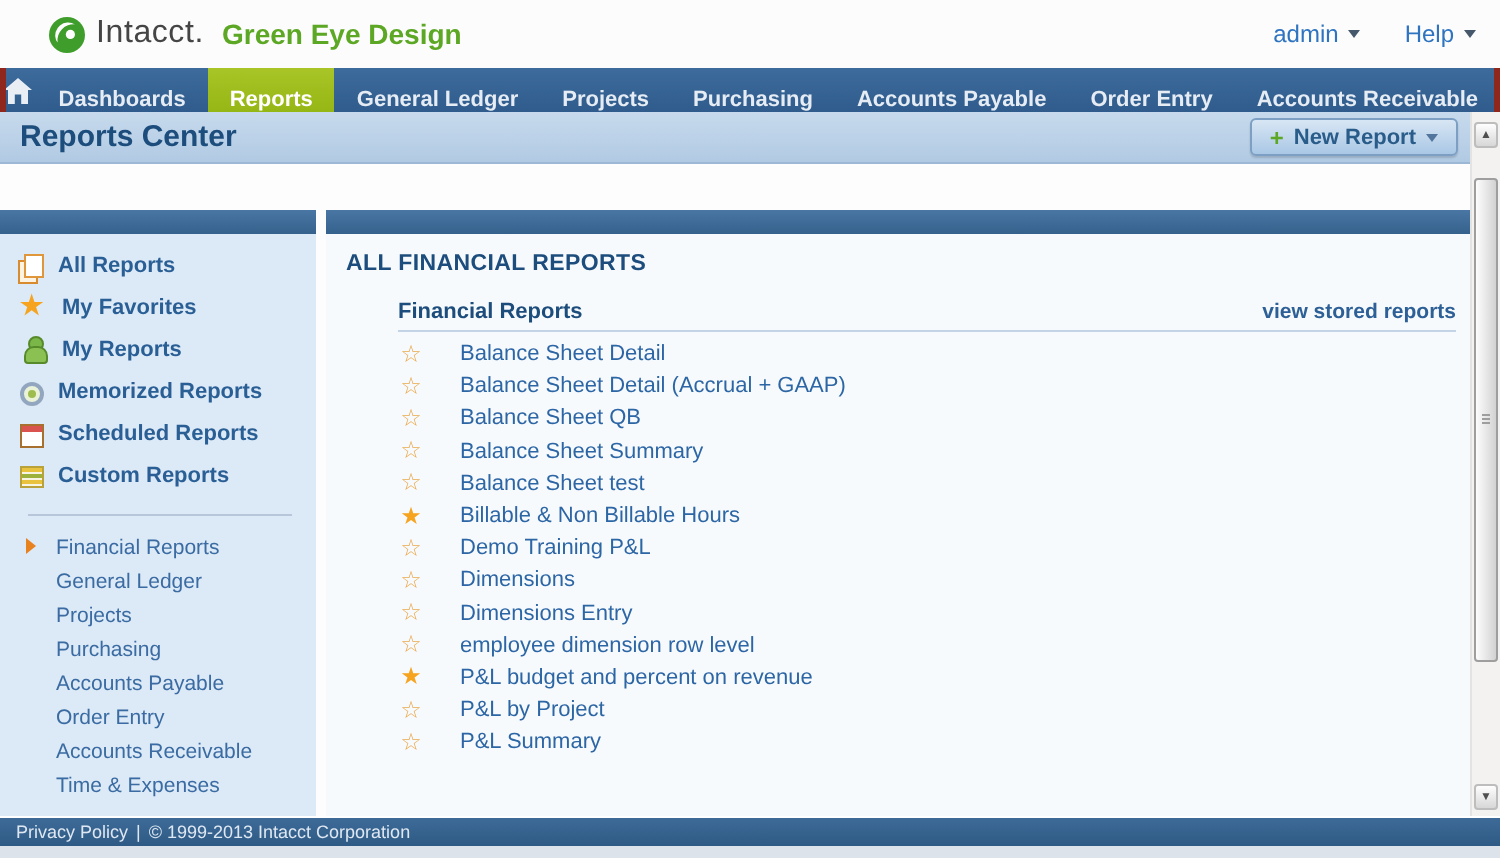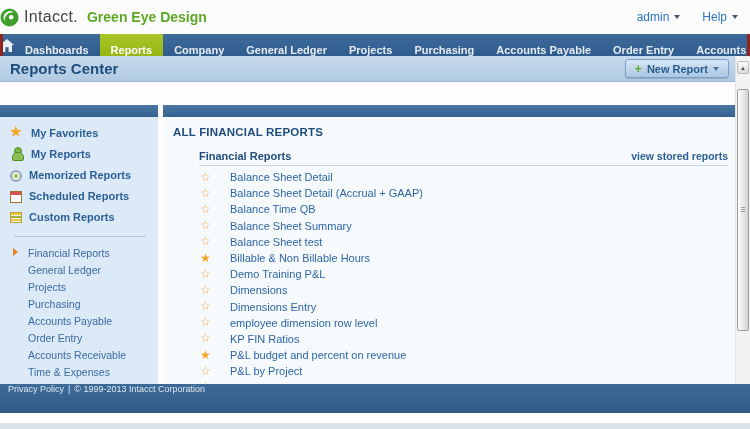--- a/index.html
+++ b/index.html
@@ -5,21 +5,21 @@
 <style>
   * { box-sizing: border-box; margin: 0; padding: 0; }
   html,body { background:#e8e8e8; }
   .page {
     position: relative; width: 750px; height: 429px;
     background: #fff; overflow: hidden;
     font-family: "Liberation Sans", sans-serif;
   }
 
   
-  .topbar { height: 34px; display: flex; align-items: center; padding: 0 12px 0 0; background: #fcfcfc; }
+  .topbar { height: 34px; display: flex; align-items: center; padding: 0 12px 0 24px; background: #fcfcfc; }
   .brand { display: flex; align-items: center; }
   .logo-circle { width: 19px; height: 19px; margin-right: 5px; flex: none; }
   .logo-text { font-size: 16px; color: #454545; letter-spacing: .3px; }
   .company-name { font-size: 14px; font-weight: bold; color: #5ca724; margin-left: 9px; }
   .session { margin-left: auto; display: flex; align-items: center; gap: 22px; }
   .session-link { font-size: 12px; color: #2e74c0; cursor: pointer; display: inline-flex; align-items: center; gap: 5px; }
   .caret { display: inline-block; width: 0; height: 0;
            border-left: 3.5px solid transparent; border-right: 3.5px solid transparent;
            border-top: 4px solid #46586c; }
 
@@ -109,22 +109,22 @@
   .sb-btn { position: absolute; left: 1px; right: 1px; height: 13px; border: 1px solid #bdbdbd; border-radius: 2px;
             background: linear-gradient(#fefefe,#d7d7d7); display: flex; align-items: center; justify-content: center;
             font-size: 6px; color: #4e4e4e; cursor: pointer; }
   .sb-btn.up { top: 5px; } .sb-btn.down { bottom: 3px; }
   .sb-thumb { position: absolute; left: 1px; right: 1px; top: 33px; height: 242px; border: 1px solid #9e9e9e;
               border-radius: 2px; background: linear-gradient(to right,#fdfdfd,#d2d2d2); cursor: pointer; }
   .grip { position: absolute; left: 3px; right: 3px; top: 50%; height: 5px; margin-top: -3px;
           background: repeating-linear-gradient(to bottom,#9e9e9e 0 1px, transparent 1px 2px); }
 
   
-  .footer { position: absolute; left: 0; right: 0; bottom: 16px; height: 29px;
-            background: linear-gradient(#3d6a97,#2e5a85); display: flex; align-items: flex-start;
+  .footer { position: absolute; left: 0; right: 0; bottom: 6px; height: 14px;
+            background: linear-gradient(#3d6a97,#2e5a85); display: flex; align-items: center;
             padding: 0 8px; gap: 4px; font-size: 9px; color: #dfe8f2; }
   .footer a { color: #dfe8f2; text-decoration: none; cursor: pointer; }
   .bottom-strip { position: absolute; left: 0; right: 0; bottom: 0; height: 6px; background: #dde3eb; }
 </style>
 </head>
 <body>
 
 <div class="page" data-name="app-window">
 
   <header class="topbar" data-name="top-header">
@@ -156,21 +156,20 @@
       <svg width="14" height="13" viewBox="0 0 14 13">
         <path d="M7 0 L14 6 L12 6 L12 13 L8.6 13 L8.6 8.3 L5.4 8.3 L5.4 13 L2 13 L2 6 L0 6 Z" fill="#e9eef5"></path>
       </svg>
     </span>
     <ul class="tabs" data-name="nav-tabs">
 
         <li class="tab" data-name="nav-tab">Dashboards</li>
 
         <li class="tab active" data-name="nav-tab">Reports</li>
 
-        <li class="tab" data-name="nav-tab">Company</li>
 
         <li class="tab" data-name="nav-tab">General Ledger</li>
 
         <li class="tab" data-name="nav-tab">Projects</li>
 
         <li class="tab" data-name="nav-tab">Purchasing</li>
 
         <li class="tab" data-name="nav-tab">Accounts Payable</li>
 
         <li class="tab" data-name="nav-tab">Order Entry</li>
@@ -193,20 +192,24 @@
       </div>
 
       <div class="gap-strip" data-name="spacer"></div>
 
       <div class="panels" data-name="panels">
         <div class="sidebar-col" data-name="sidebar-panel">
           <div class="panel-top" data-name="sidebar-panel-header"></div>
           <aside class="sidebar" data-name="reports-sidebar">
             <ul class="side-main" data-name="sidebar-main-list">
 
+                <li data-name="sidebar-item">
+                  <span class="sicon" data-name="all-reports-icon"></span>
+                  <span data-name="sidebar-item-label">All Reports</span>
+                </li>
 
                 <li data-name="sidebar-item">
                   <span class="sicon" data-name="favorites-star-icon"></span>
                   <span data-name="sidebar-item-label">My Favorites</span>
                 </li>
 
                 <li data-name="sidebar-item">
                   <span class="sicon" data-name="my-reports-icon"></span>
                   <span data-name="sidebar-item-label">My Reports</span>
                 </li>
@@ -290,21 +293,21 @@
                   <a class="rlink" data-name="report-link">Balance Sheet Detail</a>
                 </li>
 
                 <li class="report-row" data-name="report-row">
                   <span class="star" data-name="favorite-star-icon"></span>
                   <a class="rlink" data-name="report-link">Balance Sheet Detail (Accrual + GAAP)</a>
                 </li>
 
                 <li class="report-row" data-name="report-row">
                   <span class="star" data-name="favorite-star-icon"></span>
-                  <a class="rlink" data-name="report-link">Balance Time QB</a>
+                  <a class="rlink" data-name="report-link">Balance Sheet QB</a>
                 </li>
 
                 <li class="report-row" data-name="report-row">
                   <span class="star" data-name="favorite-star-icon"></span>
                   <a class="rlink" data-name="report-link">Balance Sheet Summary</a>
                 </li>
 
                 <li class="report-row" data-name="report-row">
                   <span class="star" data-name="favorite-star-icon"></span>
                   <a class="rlink" data-name="report-link">Balance Sheet test</a>
@@ -328,24 +331,20 @@
                 <li class="report-row" data-name="report-row">
                   <span class="star" data-name="favorite-star-icon"></span>
                   <a class="rlink" data-name="report-link">Dimensions Entry</a>
                 </li>
 
                 <li class="report-row" data-name="report-row">
                   <span class="star" data-name="favorite-star-icon"></span>
                   <a class="rlink" data-name="report-link">employee dimension row level</a>
                 </li>
 
-                <li class="report-row" data-name="report-row">
-                  <span class="star" data-name="favorite-star-icon"></span>
-                  <a class="rlink" data-name="report-link">KP FIN Ratios</a>
-                </li>
 
 
                 <li class="report-row" data-name="report-row">
                   <span class="star fav" data-name="favorite-star-icon"></span>
                   <a class="rlink" data-name="report-link">P&amp;L budget and percent on revenue</a>
                 </li>
 
                 <li class="report-row" data-name="report-row">
                   <span class="star" data-name="favorite-star-icon"></span>
                   <a class="rlink" data-name="report-link">P&amp;L by Project</a>

